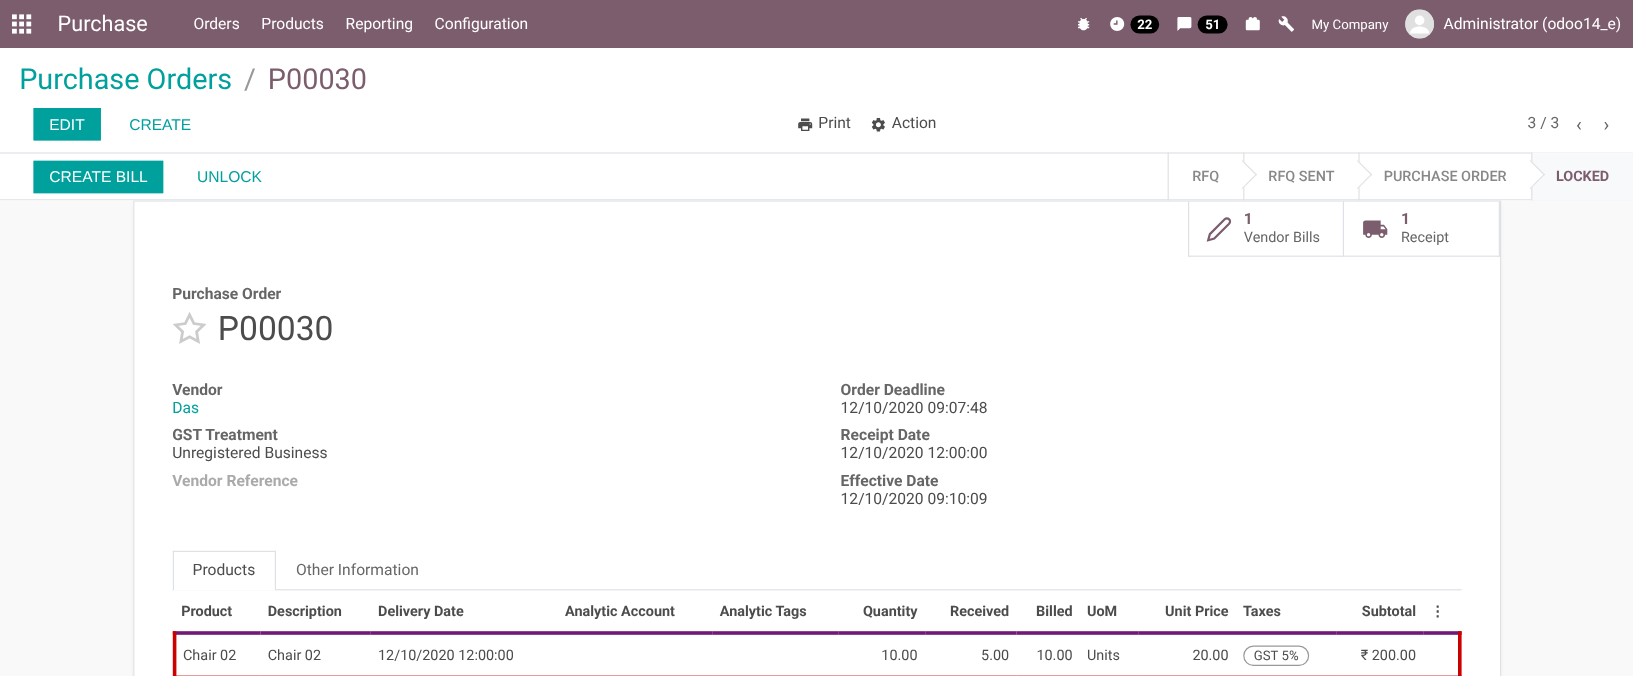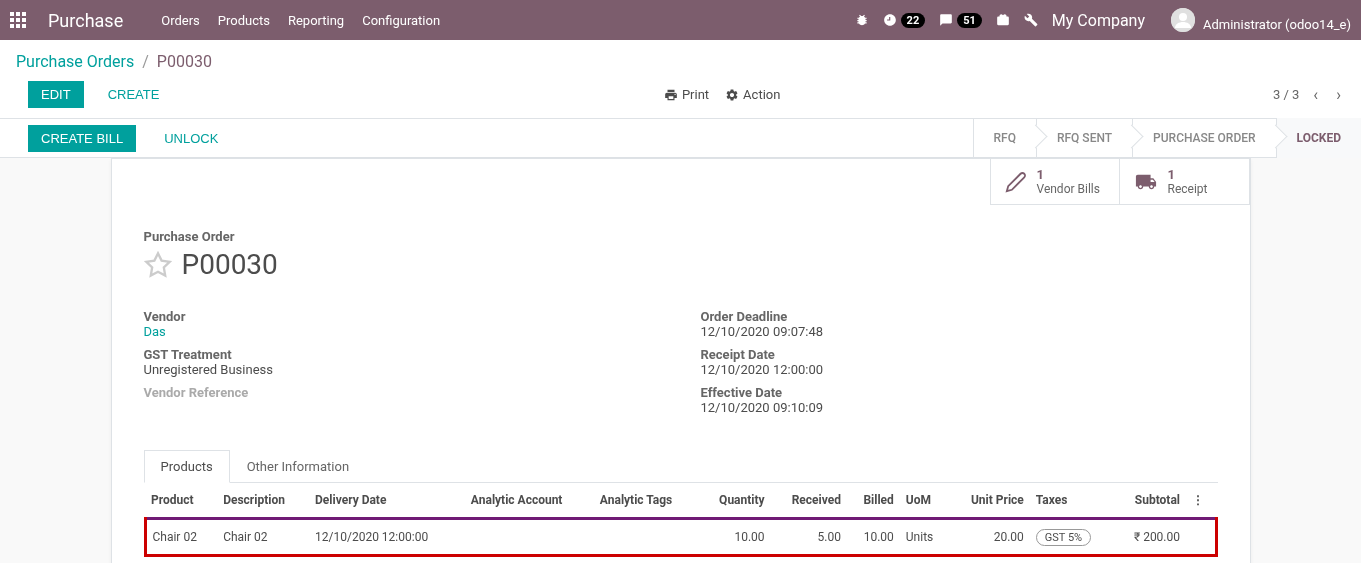--- a/index.html
+++ b/index.html
@@ -10,26 +10,26 @@
     .navbar-left { display: flex; align-items: center; gap: 18px; }
     .apps-icon { display: grid; grid-template-columns: repeat(3, 4px); grid-template-rows: repeat(3, 4px); gap: 2px; cursor: pointer; }
     .apps-icon span { background: #fff; width: 4px; height: 4px; }
     .app-title { font-size: 18px; font-weight: 400; margin-left: 4px; margin-right: 20px; }
     .nav-menu { display: flex; gap: 18px; }
     .nav-menu a { color: #fff; text-decoration: none; font-size: 13px; cursor: pointer; }
     .navbar-right { margin-left: auto; display: flex; align-items: center; gap: 14px; }
     .nav-icon { cursor: pointer; display: flex; align-items: center; gap: 4px; font-size: 13px; }
     .badge { background: #000000; color: #fff; border-radius: 10px; padding: 1px 6px; font-size: 11px; font-weight: bold; }
     .avatar { width: 24px; height: 24px; border-radius: 50%; background: #ddd; display: inline-block; }
-    .company-name { font-size: 16px; }
-    .user-area { display: flex; align-items: flex-end; gap: 8px; cursor: pointer; margin-left: 12px; }
+    .company-name { font-size: 11px; }
+    .user-area { display: flex; align-items: center; gap: 8px; cursor: pointer; }
     
     
     .control-bar { padding: 12px 16px 0 16px; }
-    .breadcrumb { font-size: 16px; color: #7C5D6D; margin-bottom: 10px; }
+    .breadcrumb { font-size: 24px; color: #7C5D6D; margin-bottom: 10px; }
     .breadcrumb a { color: #00A09D; text-decoration: none; cursor: pointer; }
     .breadcrumb .sep { color: #999; margin: 0 4px; }
     .breadcrumb .current { color: #7C5D6D; }
     
     .control-actions { display: flex; align-items: center; padding-bottom: 10px; }
     .btn { padding: 5px 12px; font-size: 13px; cursor: pointer; border: 1px solid transparent; margin-left: 12px; }
     .btn-primary { background: #00A09D; color: #fff; border-color: #00A09D; }
     .btn-secondary { background: #fff; color: #00A09D; border: none; }
     .center-actions { margin-left: auto; margin-right: auto; display: flex; gap: 16px; }
     .action-link { color: #4c4c4c; cursor: pointer; display: flex; align-items: center; gap: 4px; }

